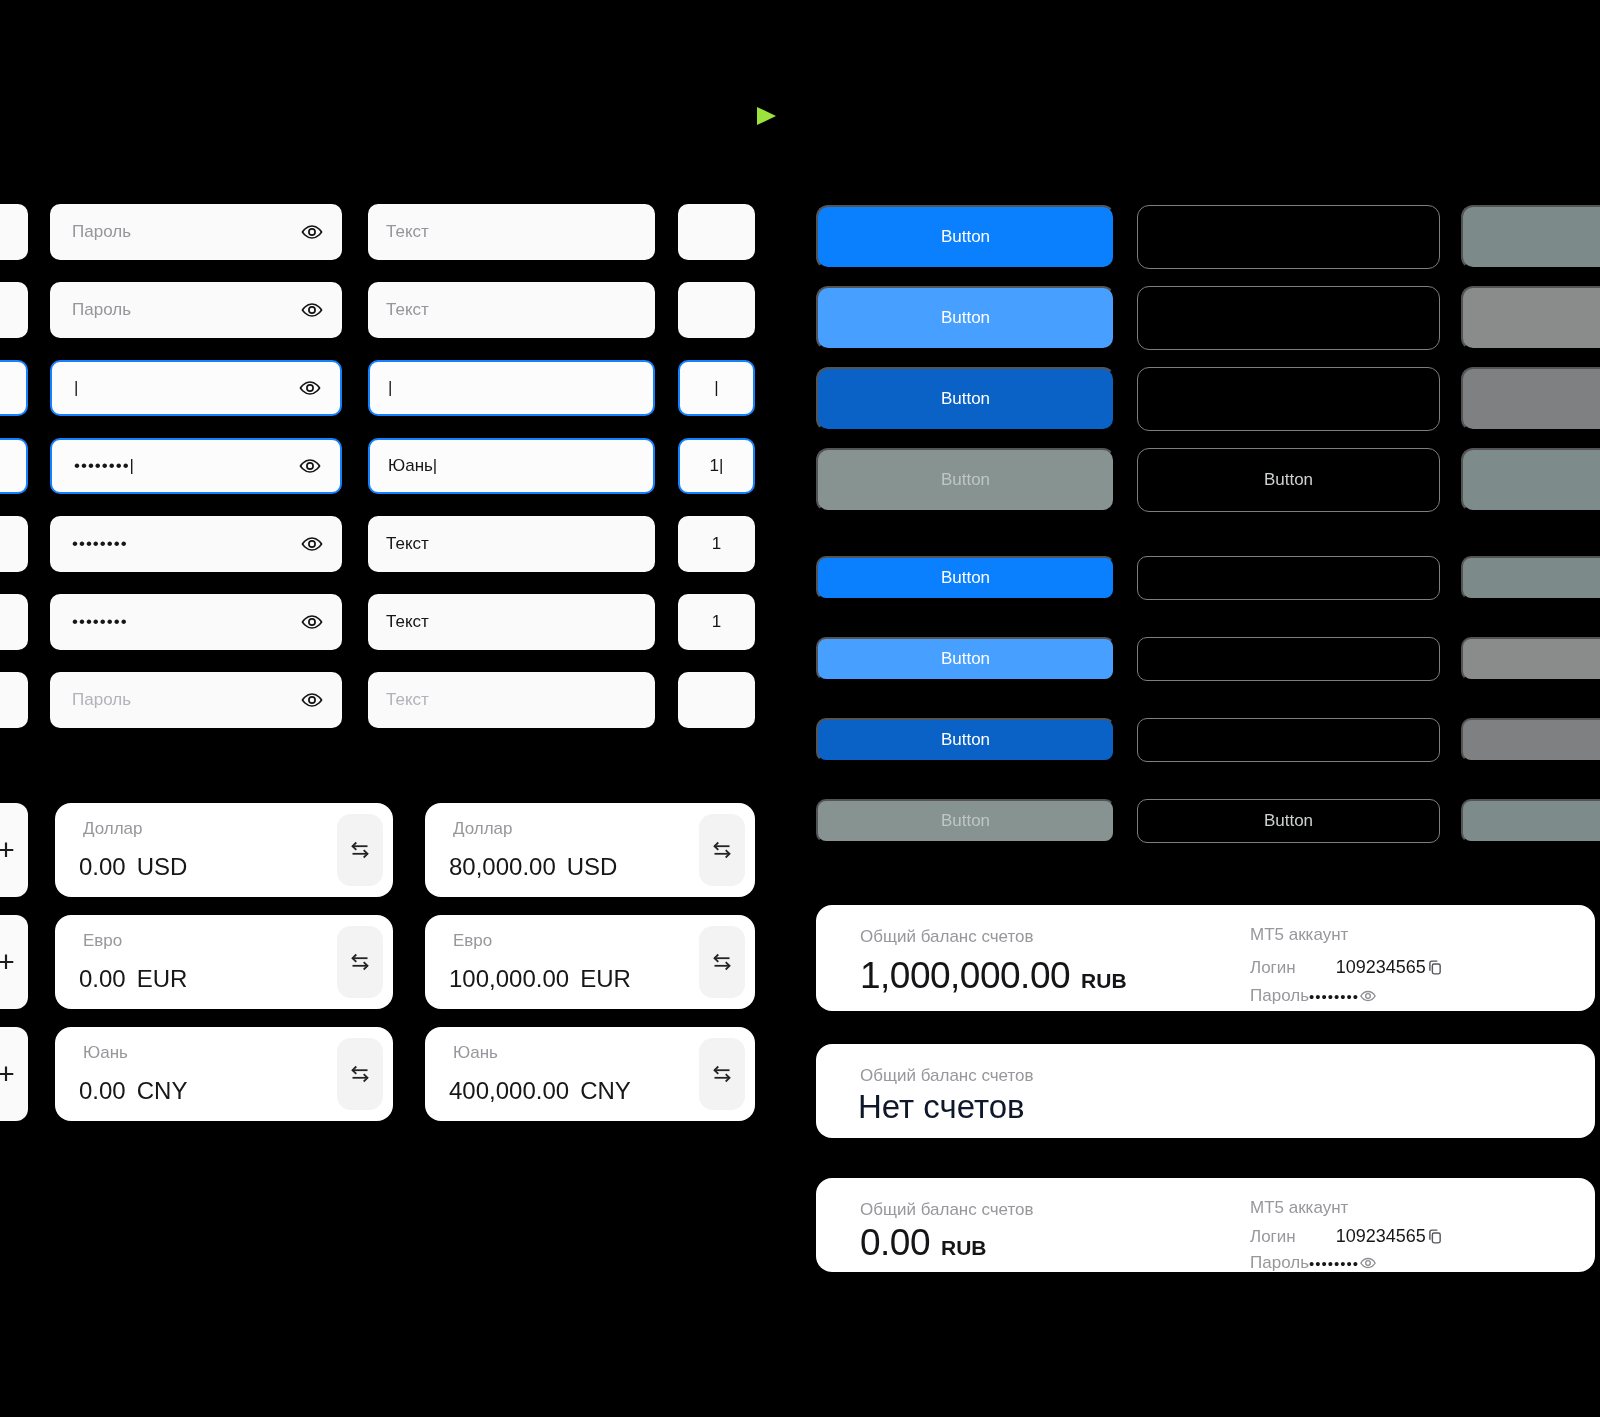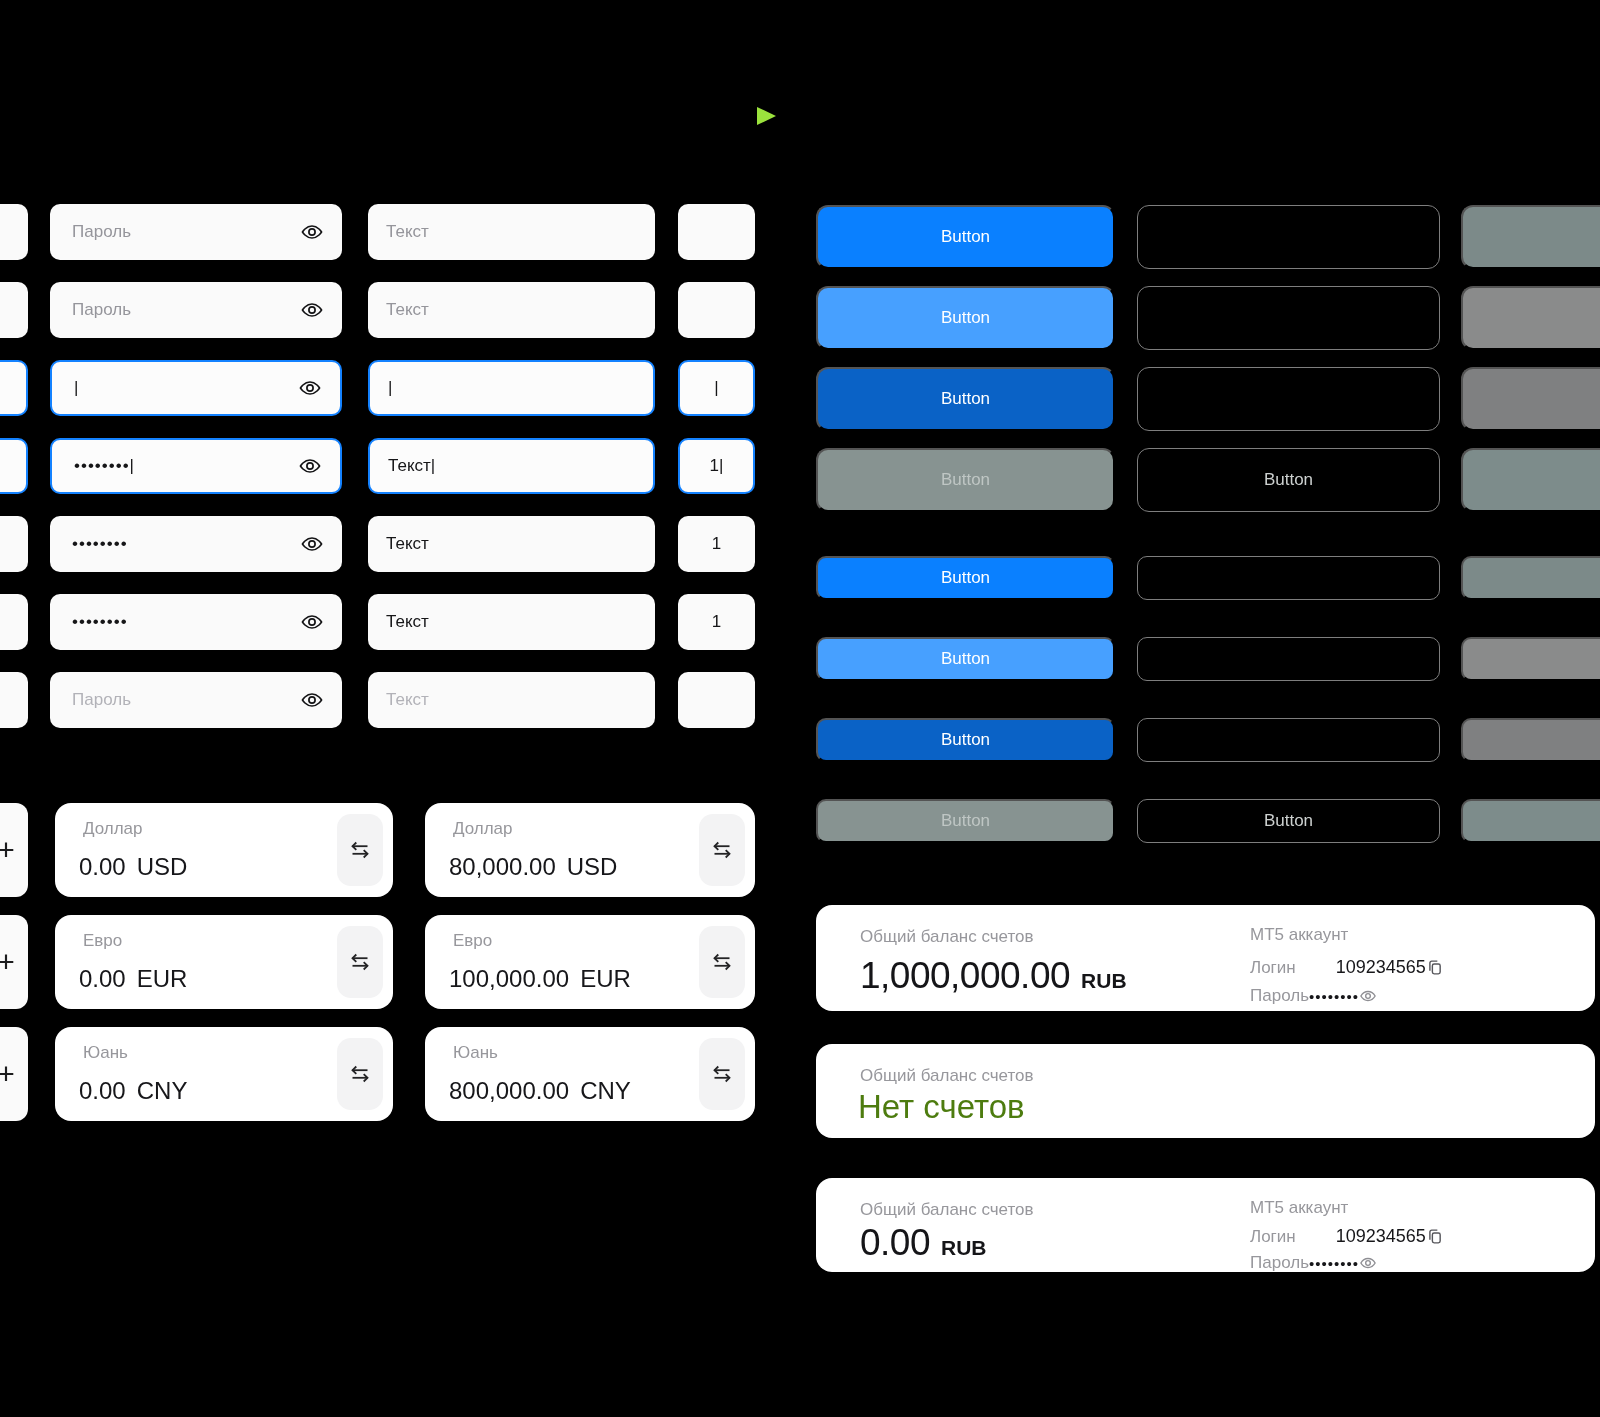--- a/index.html
+++ b/index.html
@@ -45,21 +45,21 @@
              border-radius:14px;display:flex;align-items:center;justify-content:center;}
   .add-card{position:absolute;left:-16px;width:44px;height:94px;background:#FAFAFA;border-radius:12px;
             display:flex;align-items:center;justify-content:center;font-size:30px;font-weight:300;color:#1C1C1E;}
 
   
   .bal-card{position:absolute;left:816px;width:779px;background:#FFFFFF;border-radius:16px;}
   .bal-label{position:absolute;left:44px;top:22px;font-size:17px;color:#97979C;}
   .bal-value{position:absolute;left:44px;top:50px;font-size:37px;font-weight:500;color:#151518;
              display:flex;align-items:baseline;gap:11px;letter-spacing:-0.5px;}
   .bal-cur{font-size:21px;font-weight:600;letter-spacing:0;}
-  .bal-empty{position:absolute;left:42px;top:44px;font-size:33px;color:#4d7c0f;}
+  .bal-empty{position:absolute;left:42px;top:44px;font-size:33px;color:#0f172a;}
   .acct{position:absolute;left:434px;top:0;width:330px;}
   .acct-title{position:absolute;left:0;top:20px;font-size:17px;color:#97979C;}
   .acct-row{position:absolute;left:0;display:flex;align-items:center;font-size:17px;color:#97979C;}
   .acct-row.login{top:52px;}
   .acct-row.pass{top:81px;}
   .acct-val{color:#17171A;font-size:18px;margin-left:40px;}
   .acct-dots{color:#17171A;font-size:15px;letter-spacing:1px;}
   .icon-btn{display:flex;align-items:center;cursor:pointer;}
 </style>
 </head>
@@ -131,21 +131,21 @@
     <div class="field pw focused">
       <span class="field-text pw-dots">••••••••|</span>
       <span class="eye-icon">
         <svg width="24" height="24" viewBox="0 0 24 24" fill="none" stroke="#141416" stroke-width="1.7">
             <path d="M2.5 12s3.4-6 9.5-6 9.5 6 9.5 6-3.4 6-9.5 6-9.5-6-9.5-6z"></path>
             <circle cx="12" cy="12" r="3.1"></circle>
           </svg>
       </span>
     </div>
     <div class="field tx focused">
-      <span class="field-text">Текст|</span>
+      <span class="field-text">Юань|</span>
     </div>
     <div class="field num focused">
       <span class="field-text">1|</span>
     </div>
   </div>
 
   <div class="input-row" style="top:516px">
     <div class="field stub"></div>
     <div class="field pw">
       <span class="field-text pw-dots">••••••••</span>
@@ -316,21 +316,21 @@
           <path d="M19.5 8.2h-15"></path>
           <path d="M8.3 4.5 4.5 8.2l3.8 3.7"></path>
           <path d="M4.5 15.8h15"></path>
           <path d="M15.7 12.1l3.8 3.7-3.8 3.7"></path>
         </svg>
     </div>
   </div>
   <div class="cur-card right" style="top:1027px">
     <div class="cur-label">Юань</div>
     <div class="cur-value">
-        <span>800,000.00</span>
+        <span>400,000.00</span>
         <span>CNY</span>
       </div>
     <div class="swap-pill">
       <svg width="24" height="24" viewBox="0 0 24 24" fill="none" stroke="#232325" stroke-width="1.8">
           <path d="M19.5 8.2h-15"></path>
           <path d="M8.3 4.5 4.5 8.2l3.8 3.7"></path>
           <path d="M4.5 15.8h15"></path>
           <path d="M15.7 12.1l3.8 3.7-3.8 3.7"></path>
         </svg>
     </div>

